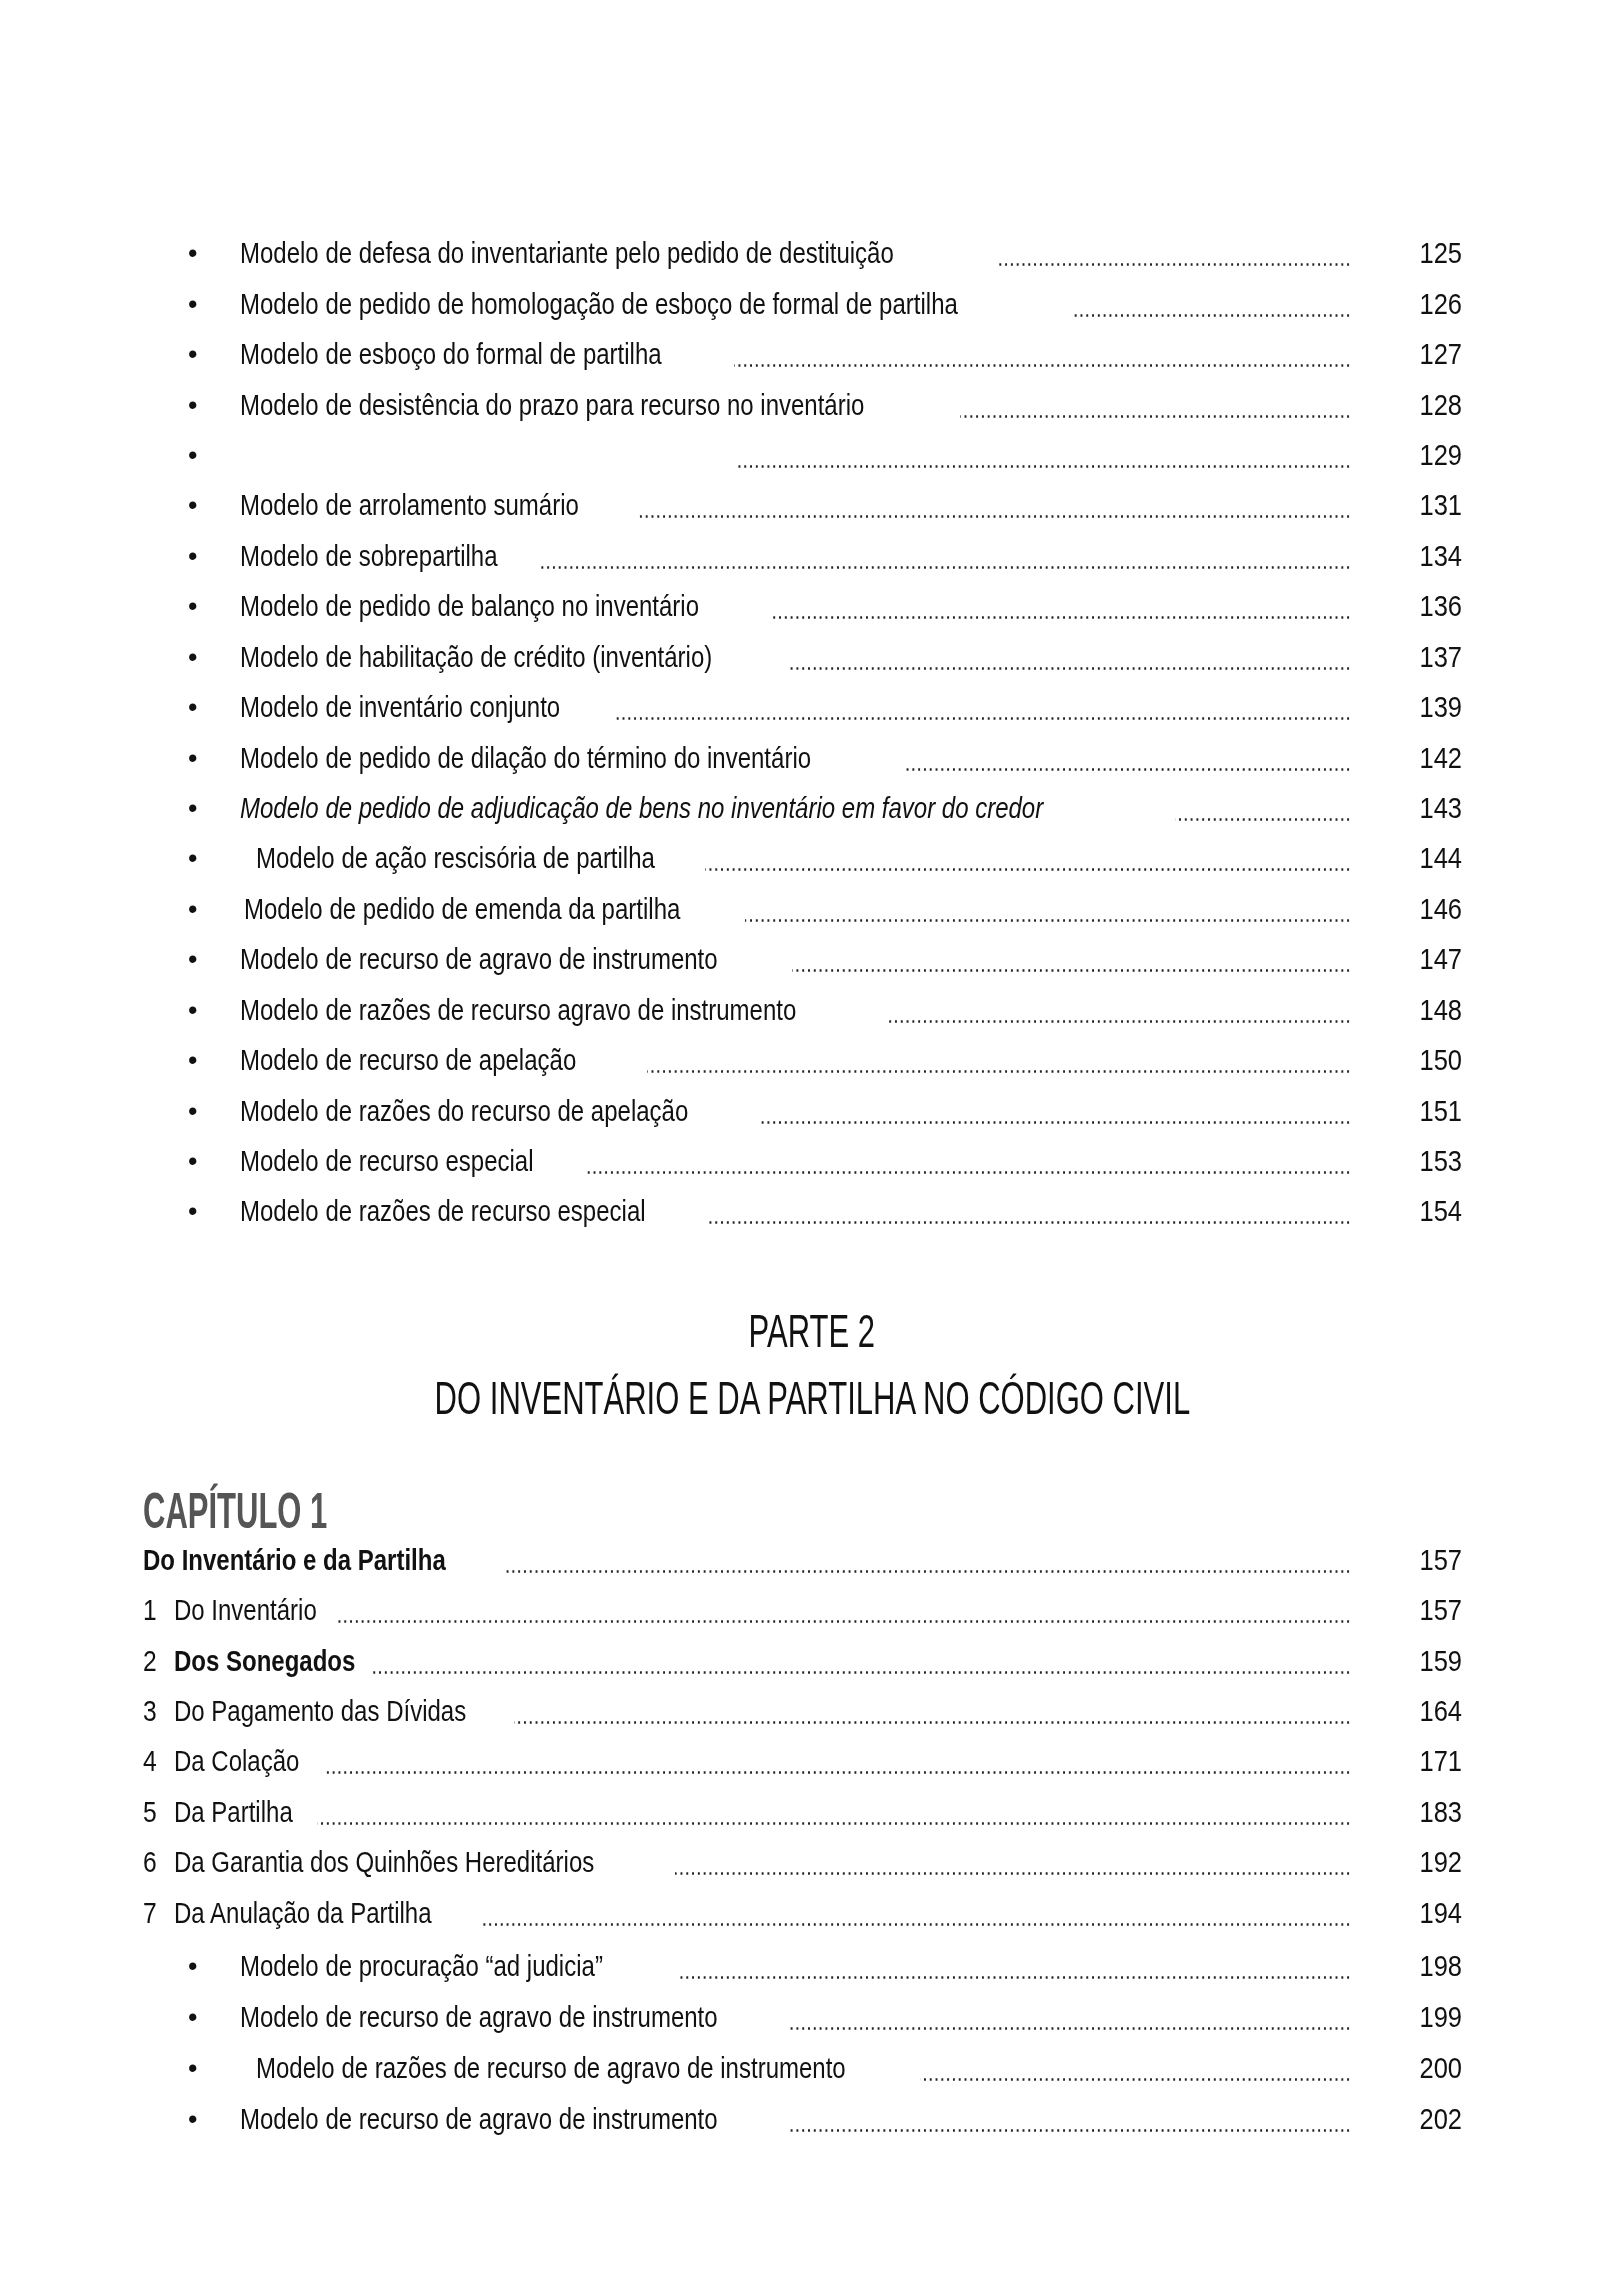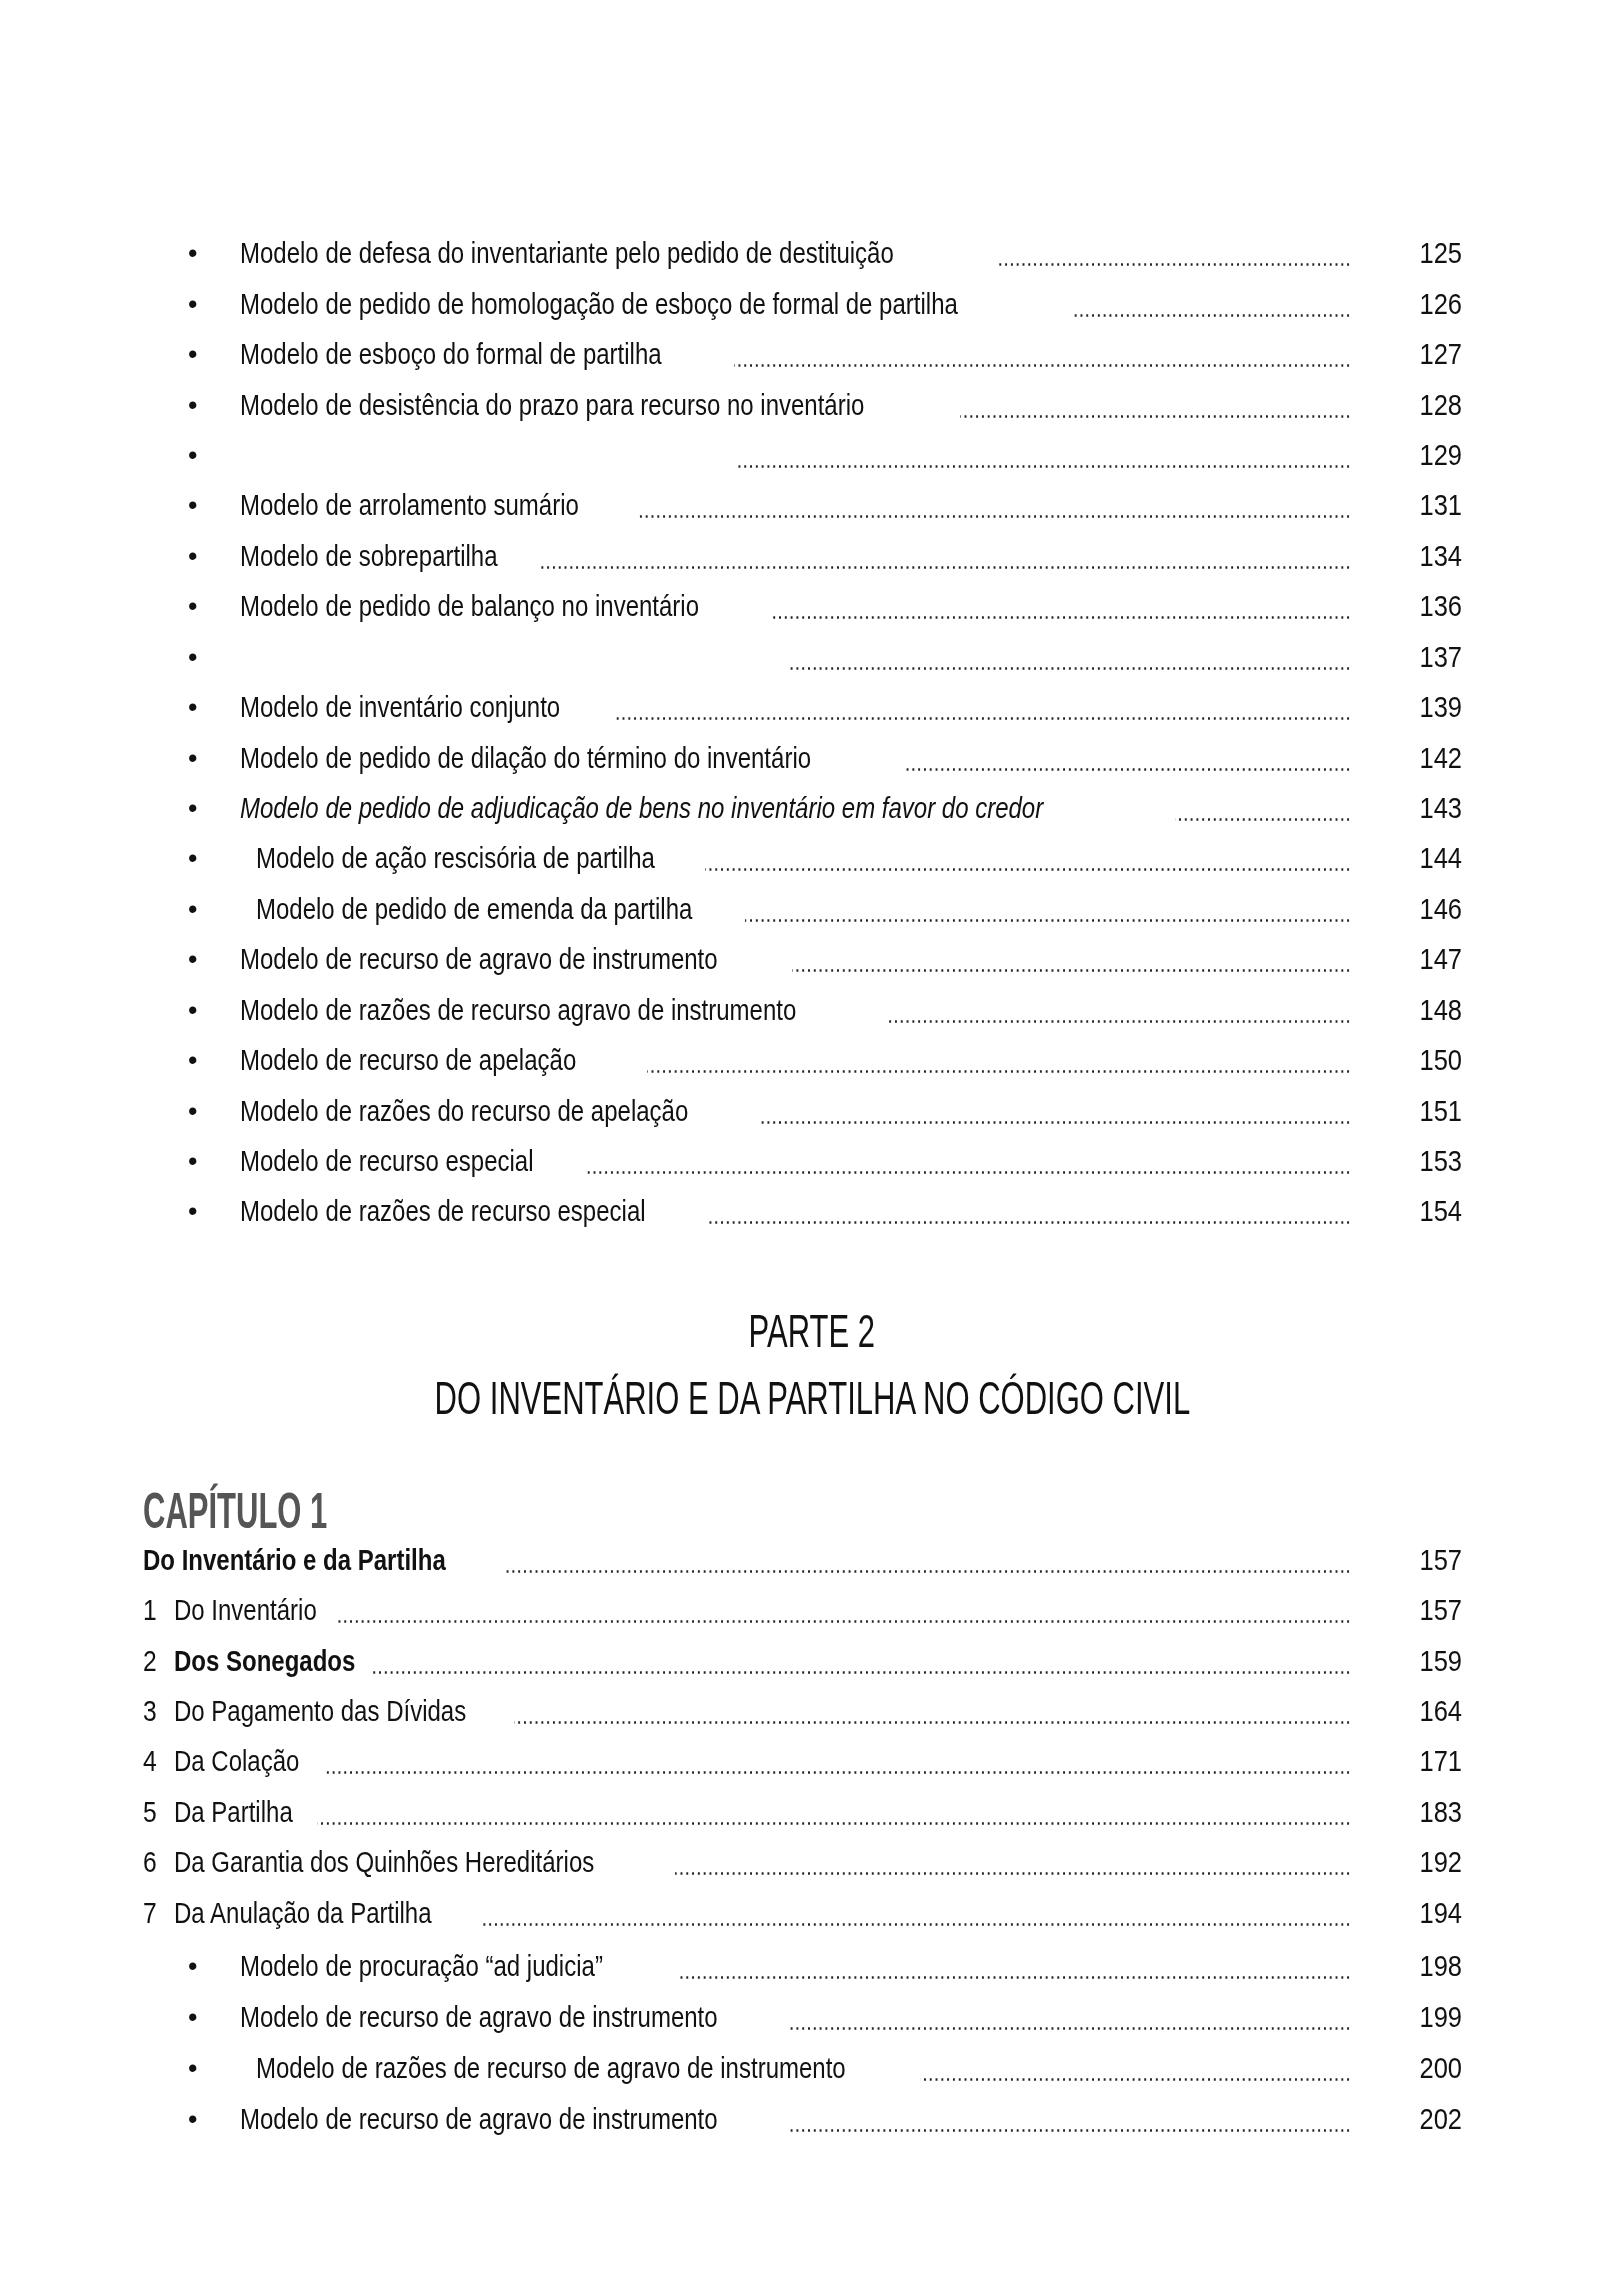--- a/index.html
+++ b/index.html
@@ -86,20 +86,23 @@
     <div class="row" style="top: 581px;">
       <span class="bullet">•</span>
       <div class="lead" style="left: 240px;">
         <span class="txt" style="transform: scaleX(0.8);">Modelo de pedido de balanço no inventário</span>
       </div>
       <div class="dots" style="left: 772px;"></div>
       <span class="page-no">136</span>
     </div>
     <div class="row" style="top: 632px;">
       <span class="bullet">•</span>
+      <div class="lead" style="left: 240px;">
+        <span class="txt" style="transform: scaleX(0.8);">Modelo de habilitação de crédito (inventário)</span>
+      </div>
       <div class="dots" style="left: 790px;"></div>
       <span class="page-no">137</span>
     </div>
     <div class="row" style="top: 682px;">
       <span class="bullet">•</span>
       <div class="lead" style="left: 240px;">
         <span class="txt" style="transform: scaleX(0.8);">Modelo de inventário conjunto</span>
       </div>
       <div class="dots" style="left: 615px;"></div>
       <span class="page-no">139</span>
@@ -123,21 +126,21 @@
     <div class="row" style="top: 833px;">
       <span class="bullet">•</span>
       <div class="lead" style="left: 256px;">
         <span class="txt" style="transform: scaleX(0.8);">Modelo de ação rescisória de partilha</span>
       </div>
       <div class="dots" style="left: 705px;"></div>
       <span class="page-no">144</span>
     </div>
     <div class="row" style="top: 884px;">
       <span class="bullet">•</span>
-      <div class="lead" style="left: 256px; justify-content: center;">
+      <div class="lead" style="left: 244px; justify-content: center;">
         <span class="txt" style="transform: scaleX(0.8);">Modelo de pedido de emenda da partilha</span>
       </div>
       <div class="dots" style="left: 745px;"></div>
       <span class="page-no">146</span>
     </div>
     <div class="row" style="top: 934px;">
       <span class="bullet">•</span>
       <div class="lead" style="left: 240px;">
         <span class="txt" style="transform: scaleX(0.8);">Modelo de recurso de agravo de instrumento</span>
       </div>

